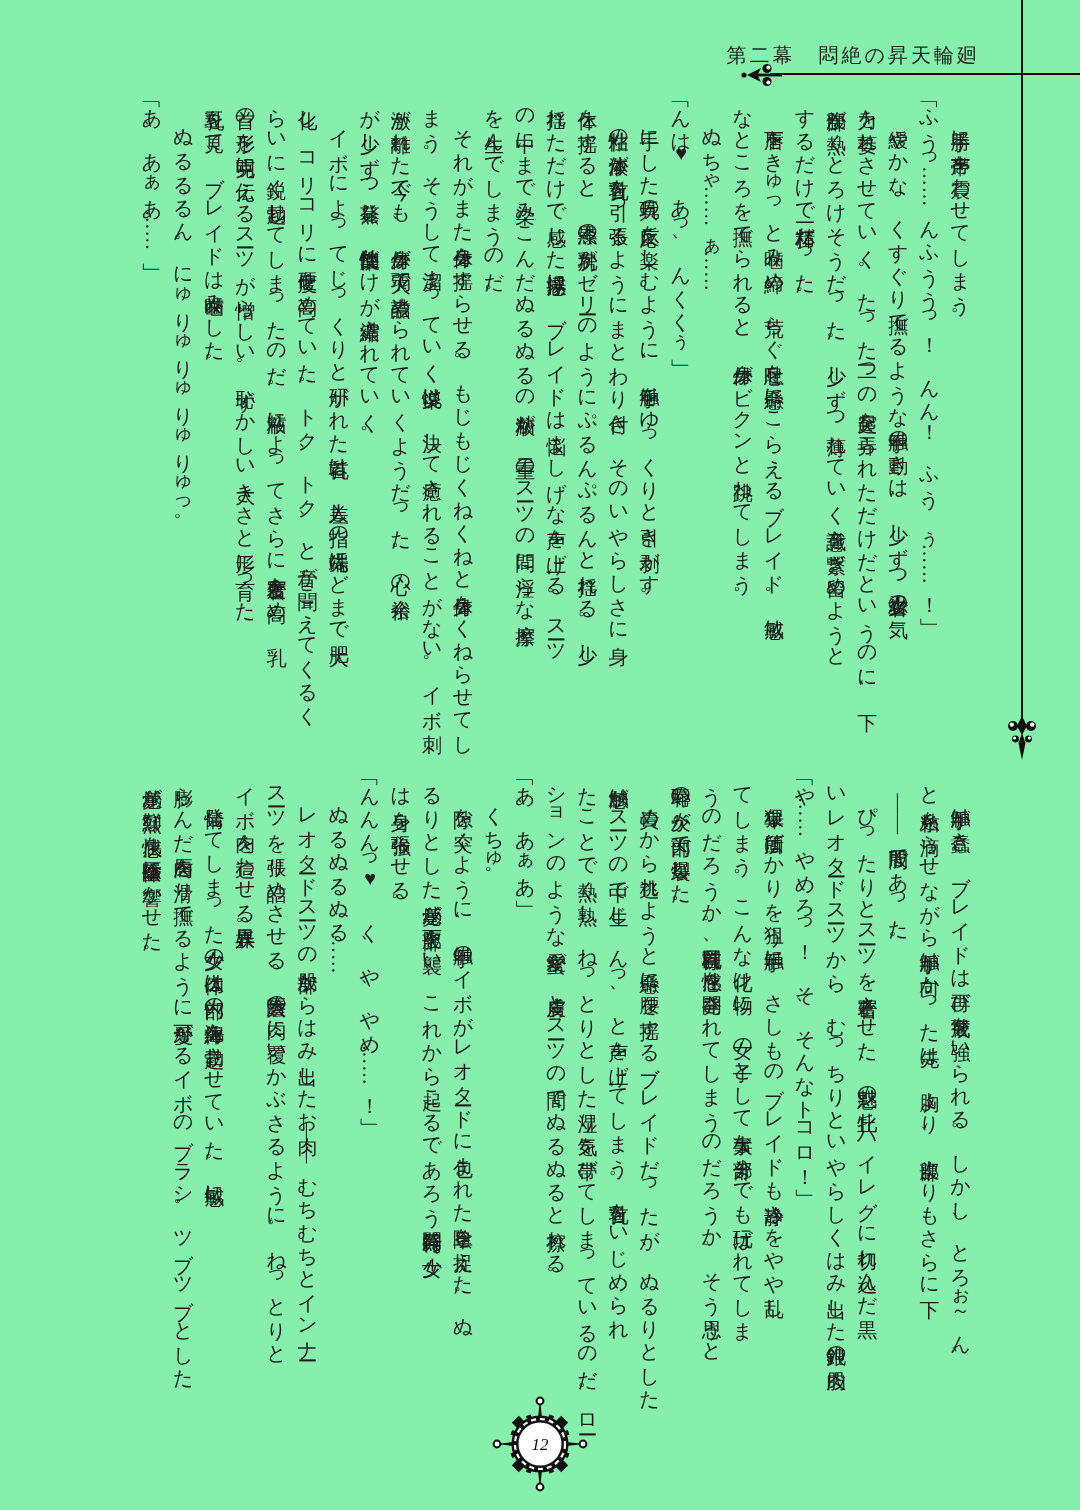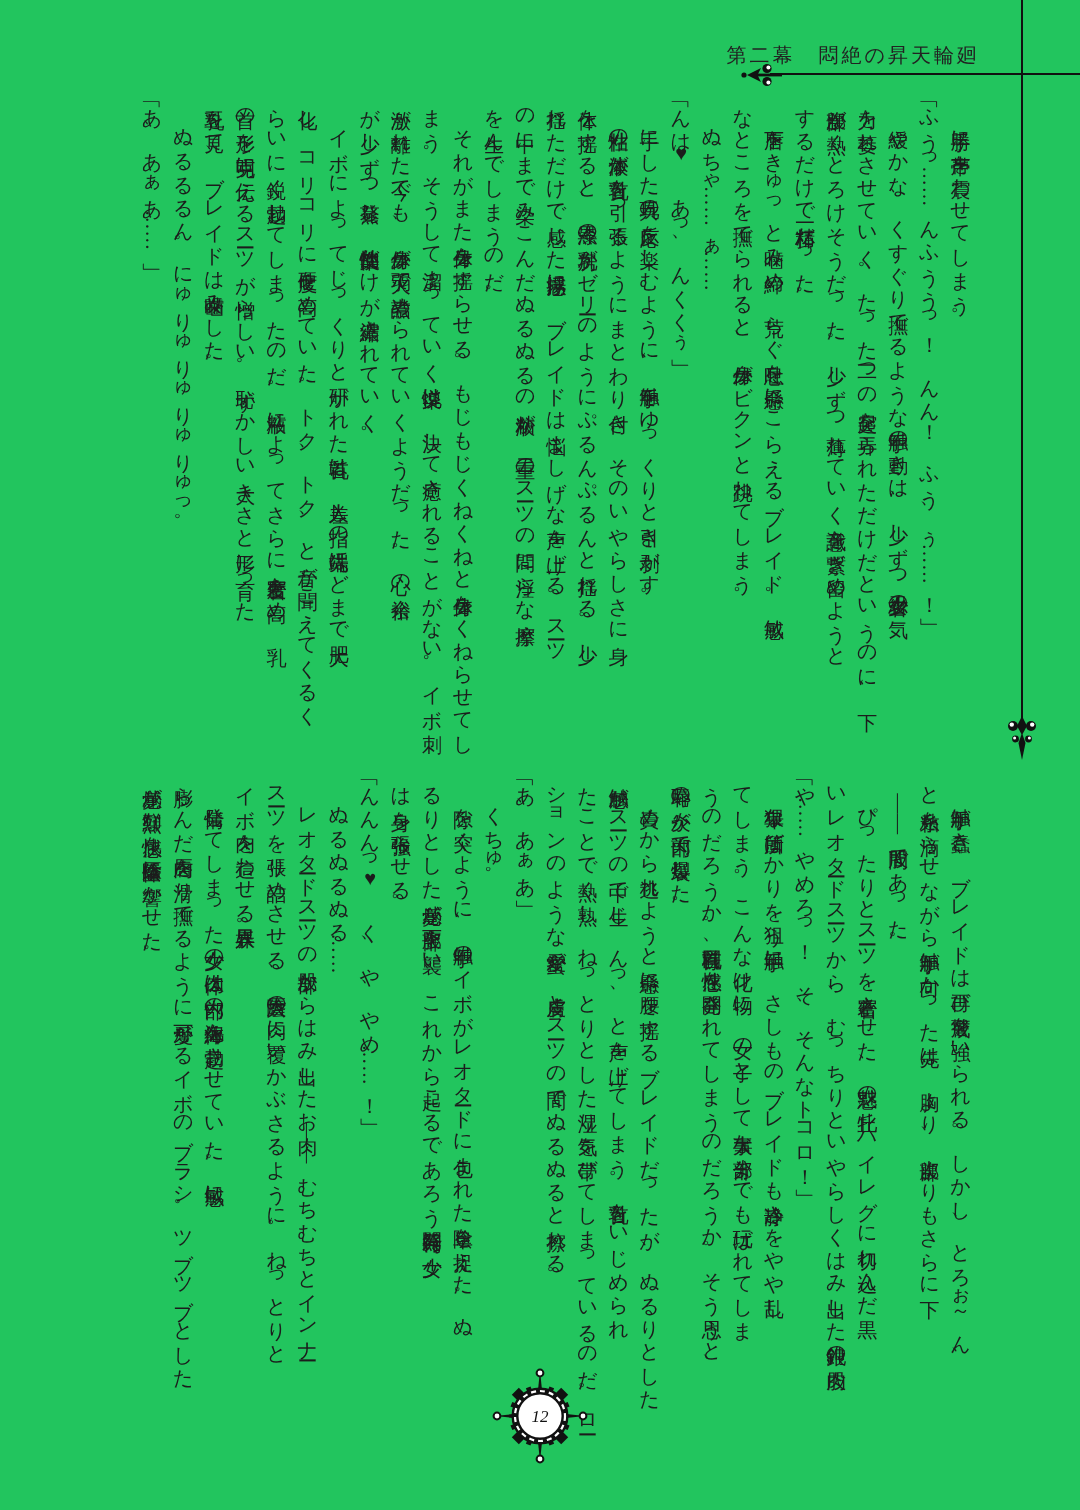--- a/index.html
+++ b/index.html
@@ -1,17 +1,17 @@
 <!DOCTYPE html>
 <html><head>
 <meta charset="utf-8">
 <style>
   html, body { margin:0; padding:0; background:#ffffff; }
   .page {
-    position:relative; width:1080px; height:1510px; background:#22c55e;
+    position:relative; width:1080px; height:1510px; background:#86efac;
     font-family:"Liberation Serif","DejaVu Serif",serif; color:#1c1c1c;
     overflow:hidden;
   }
   
   .header-title {
     position:absolute; top:42px; right:100px;
     font-size:20px; letter-spacing:3px; color:#222; white-space:pre;
   }
   .header-rule {
     position:absolute; top:73px; left:770px; width:310px; height:2px; background:#111;
@@ -27,21 +27,21 @@
     writing-mode:vertical-rl; text-orientation:mixed;
     font-size:20px; color:#1c1c1c;
   }
   #block1 { top:95px; }
   #block2 { top:773px; }
   .tline {
     line-height:31.1px; height:100%;
     white-space:pre; letter-spacing:0.5px;
   }
   
-  .page-emblem { position:absolute; left:492px; top:1368px; }
+  .page-emblem { position:absolute; left:492px; top:1396px; }
   .emblem-number {
     font-style:italic; font-size:17px; font-family:"Liberation Serif",serif;
   }
 </style>
 </head>
 <body>
 
 <div class="page">
 
   <div class="header-title">第二幕　悶絶の昇天輪廻</div>

